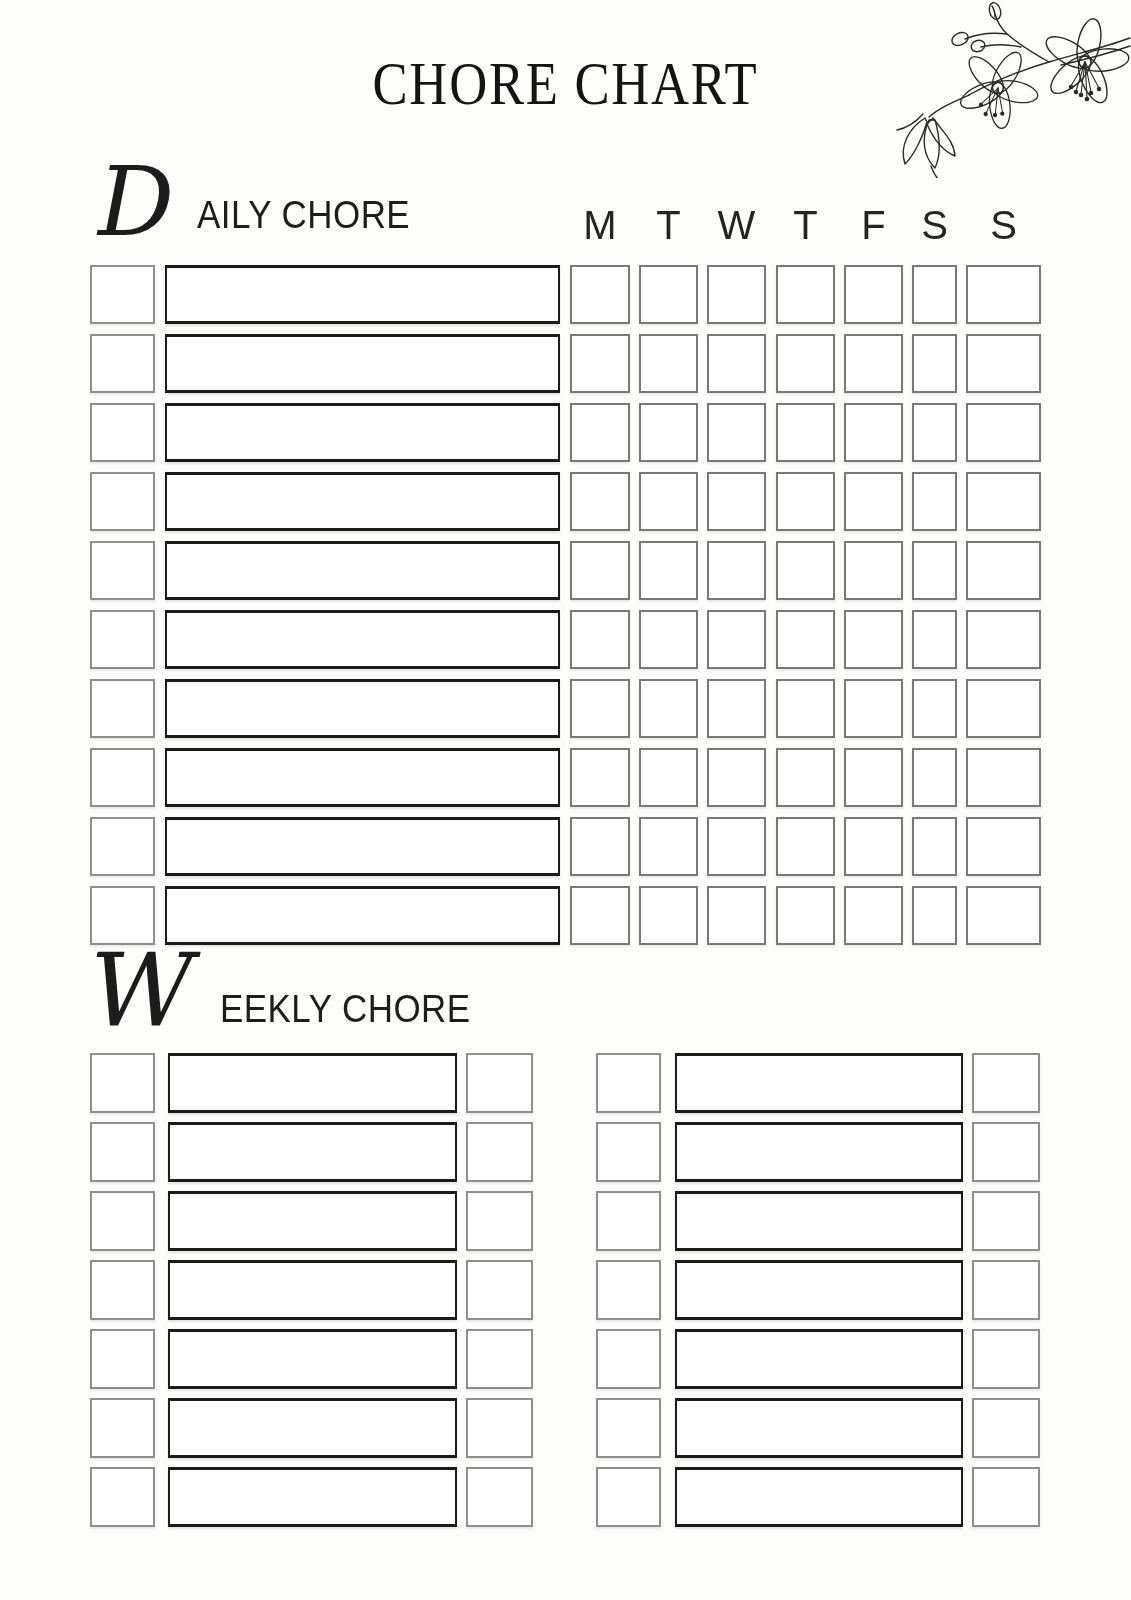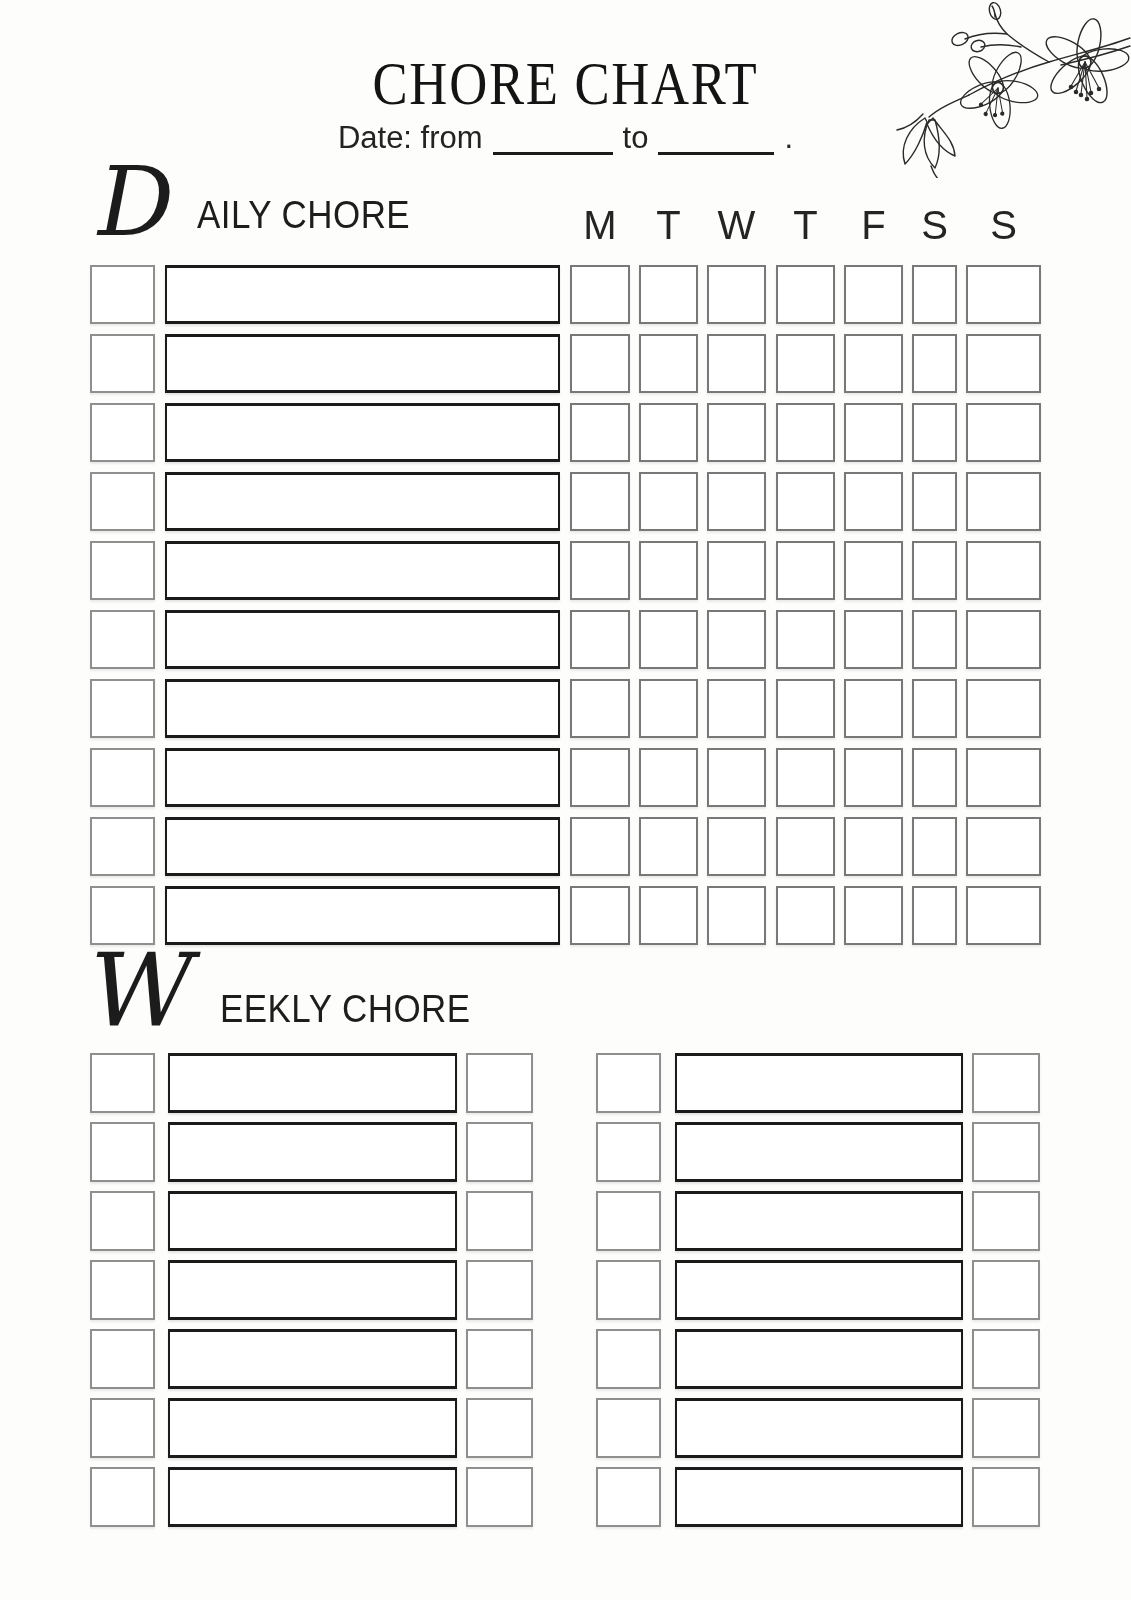--- a/index.html
+++ b/index.html
@@ -143,27 +143,20 @@
         <path d="M0 0 C-16 10 -26 28 -20 46 C-10 36 -2 18 2 4 Z"></path>
         <path d="M4 2 C-4 20 -2 38 10 50 C17 35 14 16 10 2 Z"></path>
         <path d="M8 0 C18 14 29 23 30 38 C18 33 8 20 2 6 Z"></path>
         <path d="M-2 -4 C-10 5 -18 10 -28 12"></path>
         <path d="M6 48 C8 54 10 58 14 62"></path>
       </g>
     </g>
   </svg>
 
   <div class="title">CHORE CHART</div>
-  <div class="dateline">
-    <span>Date: from</span>
-    <span class="blank b1"></span>
-    <span>to</span>
-    <span class="blank b2"></span>
-    <span>.</span>
-  </div>
 
   <div class="initial" id="daily-initial">D</div>
   <div class="section-title" id="daily-title">AILY CHORE</div>
 
   <div class="day-letters">
       <span class="day-letter" style="left: 480px; width: 60px;">M</span>
       <span class="day-letter" style="left: 549px; width: 59px;">T</span>
       <span class="day-letter" style="left: 617px; width: 59px;">W</span>
       <span class="day-letter" style="left: 686px; width: 59px;">T</span>
       <span class="day-letter" style="left: 754px; width: 59px;">F</span>

